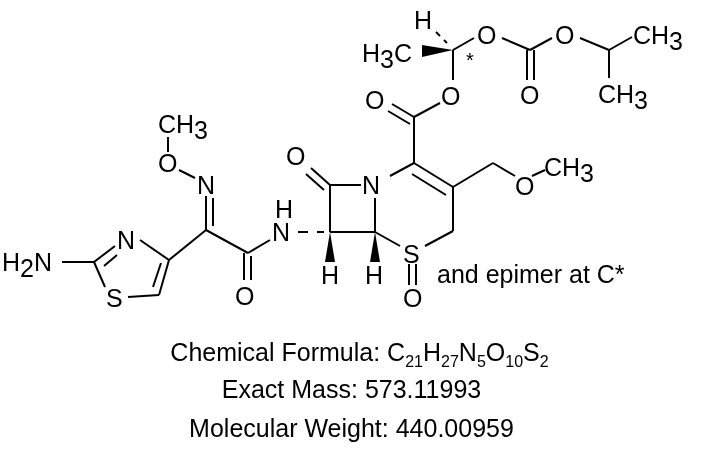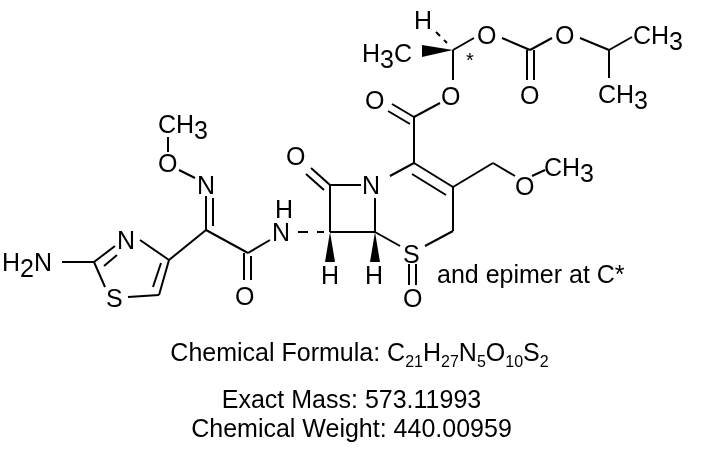--- a/index.html
+++ b/index.html
@@ -5,21 +5,21 @@
   html, body { margin:0; padding:0; background:#ffffff; }
   body { width:703px; height:463px; position:relative; overflow:hidden;
          font-family:"Liberation Sans", sans-serif; color:#000; }
   #mol { position:absolute; left:0; top:0; width:703px; height:330px; }
   #mol text { font-family:"Liberation Sans", sans-serif; font-size:25px; fill:#000; }
   #mol text.star { font-size:20px; }
   .info { position:absolute; left:0; width:703px; text-align:center;
           font-size:25px; line-height:30px; }
   .info sub { font-size:16px; vertical-align:-6px; line-height:0; }
   #formula { top:337px;padding-left:8px; }
-  #mass { top:384px; }
+  #mass { top:374px; }
   #mw { top:413px; }
 </style>
 </head>
 <body>
 
 <svg id="mol" viewBox="0 0 703 330" xmlns="http://www.w3.org/2000/svg">
   <g stroke="#000" stroke-width="2" fill="none" stroke-linecap="butt">
 
     <line x1="62" y1="262" x2="94" y2="262"></line>
 
@@ -146,13 +146,13 @@
   <text x="520" y="104">O</text>
   <text x="633" y="44"><tspan>CH</tspan><tspan class="small" dy="6">3</tspan></text>
   <text x="598" y="103"><tspan>CH</tspan><tspan class="small" dy="6">3</tspan></text>
   <text x="437" y="283">and epimer at C*</text>
 </svg>
 
 <div id="formula" class="info"><span>Chemical Formula: </span><span>C</span><sub>21</sub><span>H</span><sub>27</sub><span>N</span><sub>5</sub><span>O</span><sub>10</sub><span>S</span><sub>2</sub></div>
 
 <div id="mass" class="info"><span>Exact Mass: </span><span>573.11993</span></div>
 
-<div id="mw" class="info"><span>Chemical Weight: </span><span>440.00959</span></div>
+<div id="mw" class="info"><span>Molecular Weight: </span><span>440.00959</span></div>
 
 </body></html>

